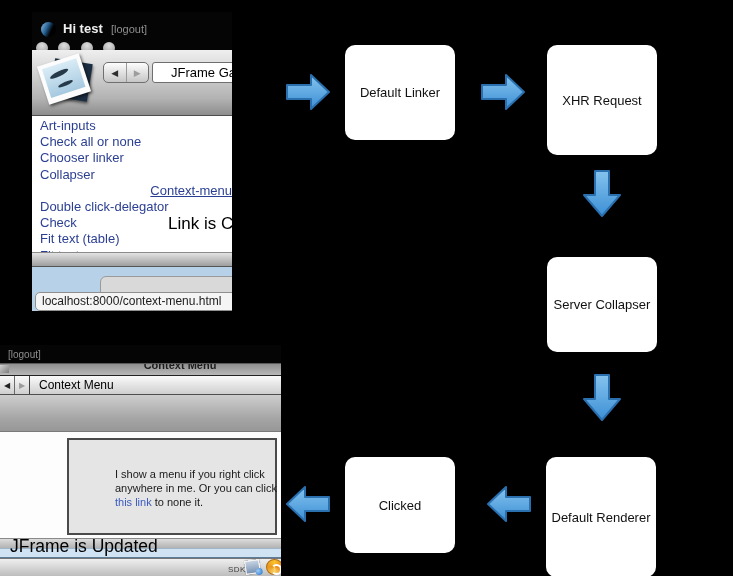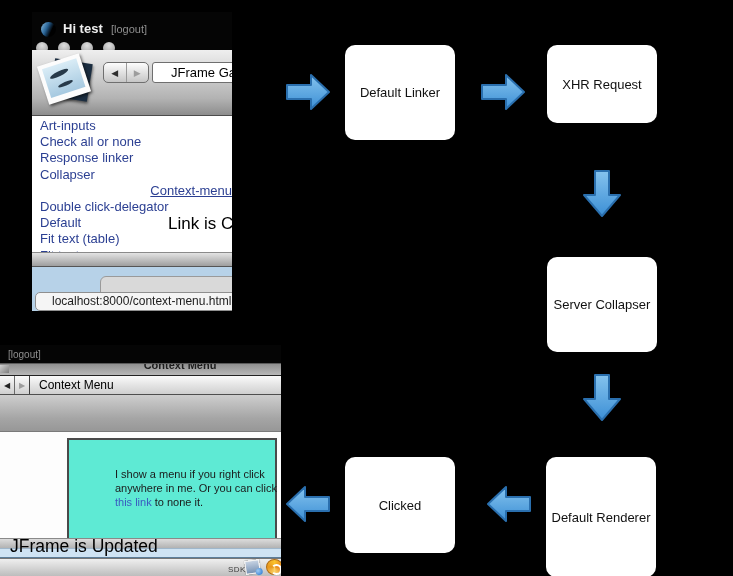--- a/index.html
+++ b/index.html
@@ -51,21 +51,21 @@
   .annotation{position:absolute;color:#000;font-size:17px;white-space:nowrap;letter-spacing:0;}
   .annotation-top{left:136px;top:202px;}
   .bw-grayband{position:absolute;left:0;top:240px;width:100%;height:15px;
       background:linear-gradient(#e3e3e3,#9e9e9e);border-top:1px solid #8a8a8a;
       border-bottom:1px solid #555;}
   .bw-bluebar{position:absolute;left:0;top:255px;width:100%;height:44px;background:#b7d2e8;}
   .tabrect{position:absolute;left:68px;top:9px;width:200px;height:30px;background:#d9d9d9;
       border:1px solid #9a9a9a;border-radius:6px;}
   .urlfield{position:absolute;left:3px;top:25px;width:220px;height:19px;background:#f5f5f5;
       border:1px solid #8f8f8f;border-radius:5px;font-size:12px;color:#1c1c1c;
-      line-height:17px;padding-left:16px;white-space:nowrap;}
+      line-height:17px;padding-left:6px;white-space:nowrap;}
 
   
   .bb-topbar{position:absolute;left:0;top:0;width:100%;height:18px;background:#050505;}
   .bb-logout{position:absolute;left:8px;top:4px;font-size:10px;color:#8f8f8f;}
   .bb-titlestrip{position:absolute;left:0;top:18px;width:100%;height:12px;overflow:hidden;
       background:linear-gradient(#8f8f8f,#b8b8b8);border-top:1px solid #5a5a5a;}
   .clipped-title{position:absolute;left:100px;top:-5px;width:160px;text-align:center;
       font-size:11px;font-weight:bold;color:#1d1d1d;}
   .grip{position:absolute;left:0;top:1px;width:9px;height:8px;
       background:linear-gradient(135deg,#d0d0d0,#7d7d7d);}
@@ -73,21 +73,21 @@
       background:linear-gradient(#fafafa,#cfcfcf);border-top:1px solid #222;
       border-bottom:1px solid #4e4e4e;}
   .bb-btn{width:15px;display:flex;align-items:center;justify-content:center;font-size:8px;
       border-right:1px solid #6a6a6a;}
   .bb-btn.back{color:#222;}
   .bb-btn.fwd{color:#9c9c9c;border-right:1px solid #3e3e3e;}
   .bb-field{flex:1;font-size:12px;color:#000;line-height:18px;padding-left:9px;white-space:nowrap;}
   .bb-grayband{position:absolute;left:0;top:50px;width:100%;height:37px;
       background:linear-gradient(#cecece,#a5a5a5 65%,#979797);border-bottom:1px solid #7a7a7a;}
   .bb-content{position:absolute;left:0;top:87px;width:100%;height:106px;background:#fdfdfd;}
-  .demo-box{position:absolute;left:67px;top:6px;width:210px;height:109px;background:#5eead4;
+  .demo-box{position:absolute;left:67px;top:6px;width:210px;height:97px;background:#e5e5e5;
       border:2px solid #4a4a4a;padding:27px 0 0 46px;}
   .demo-line{font-size:11px;line-height:14px;color:#1a1a1a;white-space:nowrap;}
   .demo-link{color:#3a5bc0;text-decoration:none;}
   .bb-scrollband{position:absolute;left:0;top:193px;width:100%;height:10px;
       background:linear-gradient(#dcdcdc,#b3b3b3);border-top:1px solid #8a8a8a;}
   .bb-bluebar{position:absolute;left:0;top:203px;width:100%;height:10px;background:#cfe3f3;
       border-top:1px solid #9fb6ca;border-bottom:1px solid #5c7d99;}
   .bb-statusbar{position:absolute;left:0;top:213px;width:100%;height:18px;
       background:linear-gradient(#efefef,#bdbdbd);border-top:1px solid #767676;}
   .sdk-label{position:absolute;left:228px;top:6px;font-size:8px;font-weight:normal;color:#3c3c3c;
@@ -102,21 +102,21 @@
       background:conic-gradient(#fbc42d,#e8861c,#fbd469,#e8961c,#fbc42d);}
   .swirl::after{content:"";position:absolute;left:4px;top:4px;width:7px;height:7px;
       border-radius:50%;border:2px solid #fff;border-left-color:transparent;}
   .annotation-bottom{left:10px;top:191px;font-size:17.5px;}
 
   
   .flow-box{position:absolute;width:110px;background:#fff;border-radius:10px;
       display:flex;align-items:center;justify-content:center;font-size:13px;color:#111;
       text-align:center;}
   .fb-linker{left:345px;top:45px;height:95px;}
-  .fb-xhr{left:547px;top:45px;height:78px;}
+  .fb-xhr{left:547px;top:45px;height:110px;}
   .fb-server{left:547px;top:257px;height:95px;}
   .fb-renderer{left:546px;top:457px;height:120px;}
   .fb-filters{left:345px;top:457px;height:96px;}
   .arrow{position:absolute;}
   .ar1{left:286px;top:72px;}
   .ar2{left:481px;top:72px;}
   .ar3{left:582px;top:170px;}
   .ar4{left:582px;top:374px;}
   .ar5{left:487px;top:484px;transform:scaleX(-1);}
   .ar6{left:286px;top:484px;transform:scaleX(-1);}
@@ -154,25 +154,25 @@
       </div>
       <div class="nav-pill">
         <span class="nav-btn back">◀</span>
         <span class="nav-btn fwd">▶</span>
       </div>
       <div class="loc-field">JFrame Gallery</div>
     </div>
     <div class="bw-content">
       <a class="bw-link">Art-inputs</a>
       <a class="bw-link">Check all or none</a>
-      <a class="bw-link">Response linker</a>
+      <a class="bw-link">Chooser linker</a>
       <a class="bw-link">Collapser</a>
       <a class="bw-link active">Context-menu</a>
       <a class="bw-link">Double click-delegator</a>
-      <a class="bw-link">Default</a>
+      <a class="bw-link">Check</a>
       <a class="bw-link">Fit text (table)</a>
       <a class="bw-link">Fit text</a>
     </div>
     <div class="bw-grayband"></div>
     <div class="bw-bluebar">
       <div class="tabrect"></div>
       <div class="urlfield">localhost:8000/context-menu.html</div>
     </div>
     <div class="annotation annotation-top">Link is Clicked</div>
   </section>

